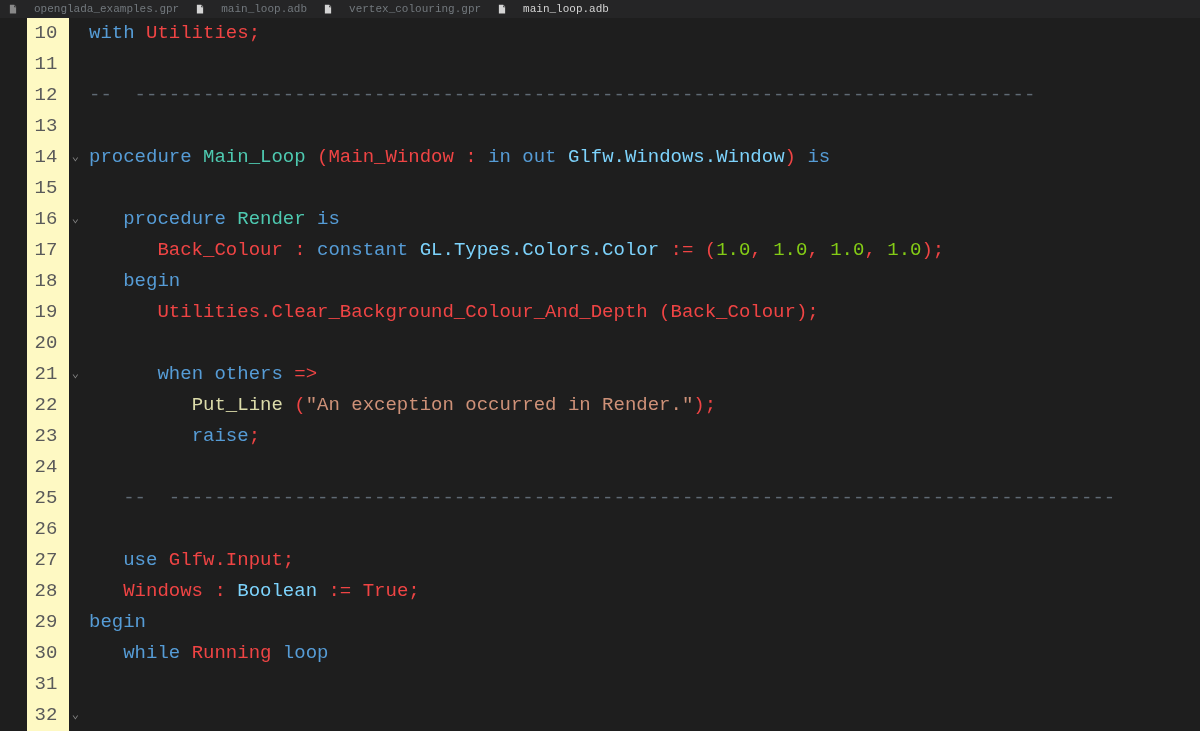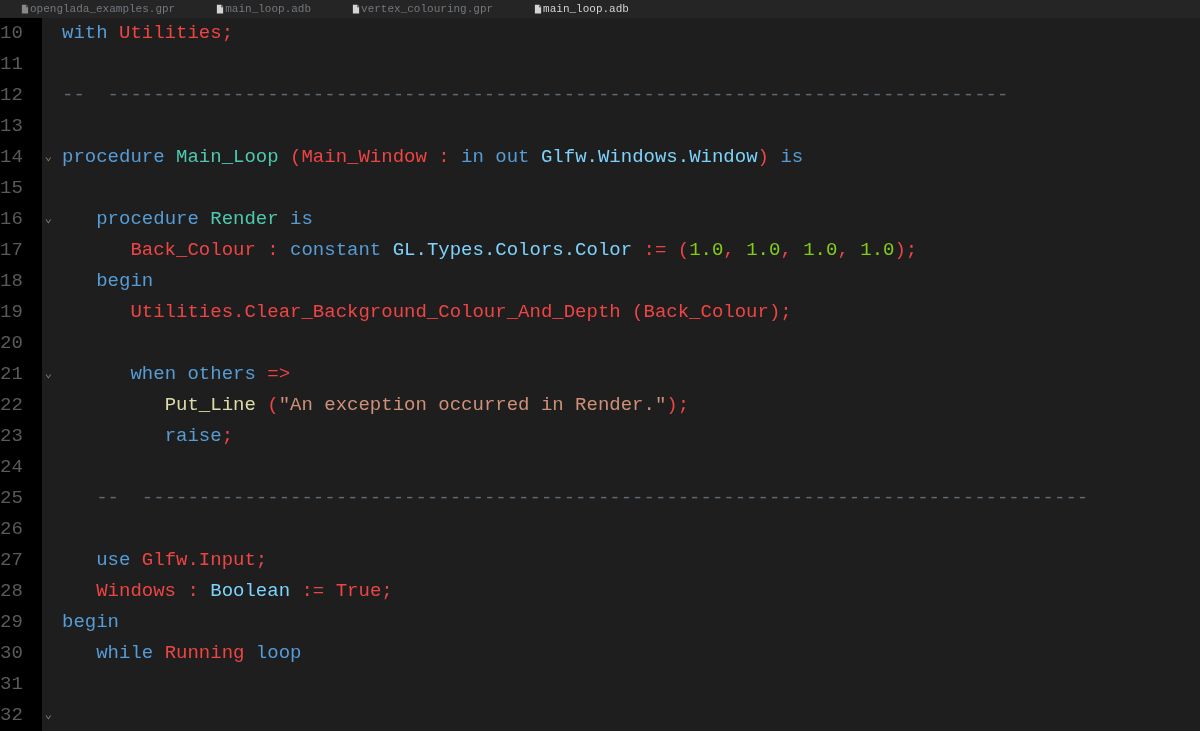--- a/index.html
+++ b/index.html
@@ -19,22 +19,22 @@
       display: flex;
       background: #252526;
       height: 18px;
       font-size: 11px;
       align-items: center;
       padding-left: 0px;
     }
     .tab {
       display: flex;
       align-items: center;
-      gap: 0;
-      padding: 0 20px;
+      gap: 16px;
+      padding: 0 8px;
       color: #888;
       cursor: pointer;
       height: 18px;
     }
     .tab.active {
       color: #d4d4d4;
     }
     .tab.inactive {
       color: #72787d;
     }
@@ -42,26 +42,27 @@
       width: 10px;
       height: 10px;
       display: inline-block;
     }
     .editor {
       display: flex;
       background: #1e1e1e;
     }
     .gutter {
       width: 42px;
-      text-align: left;
+      text-align: center;
       padding-right: 4px;
       color: #5a5a5a;
-      background: #000000;
+      background: #fef9c3;
       user-select: none;
       flex-shrink: 0;
+      margin-left: 27px;
     }
     .line {
       height: 31px;
       line-height: 31px;
       white-space: pre;
     }
     .line-no {
       height: 31px;
       line-height: 31px;
       position: relative;

